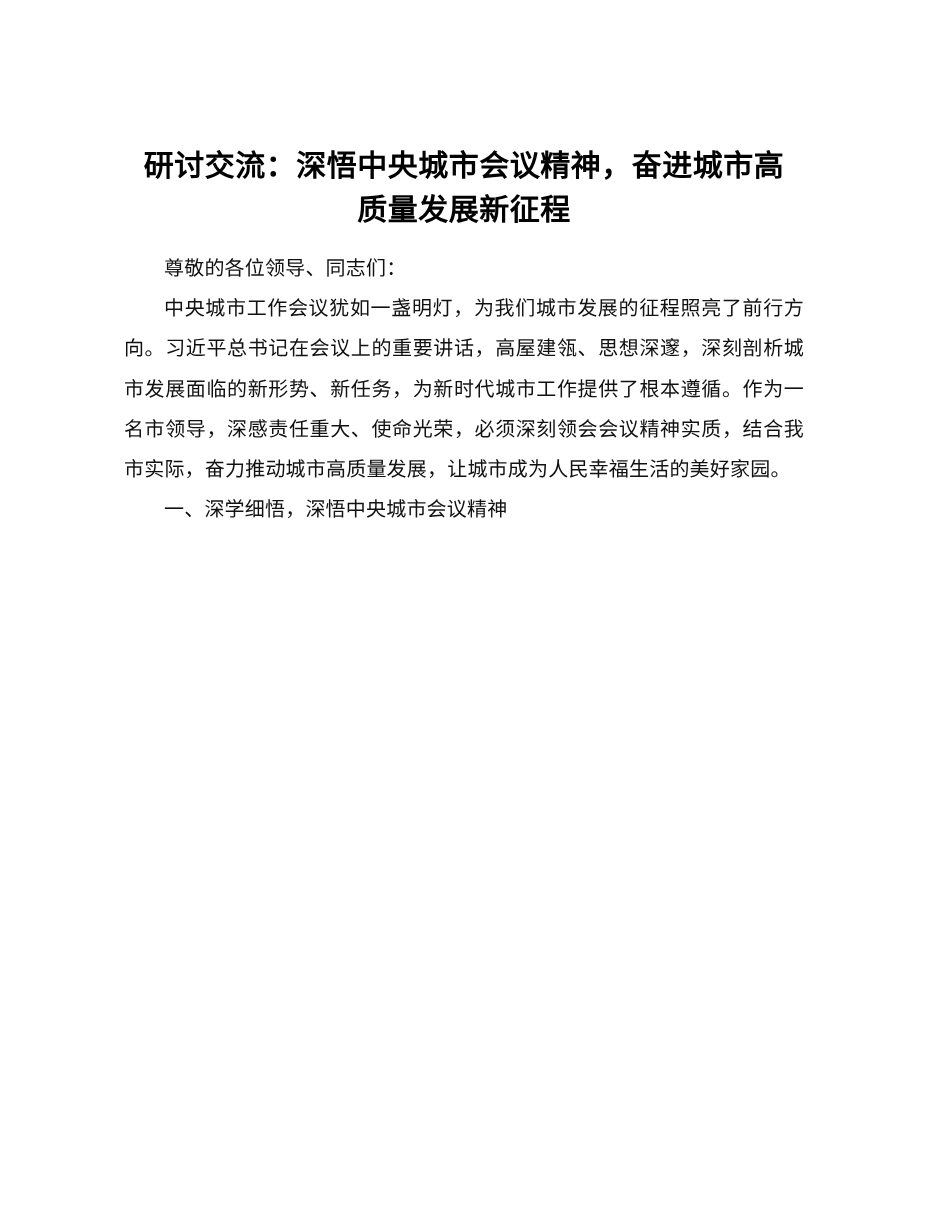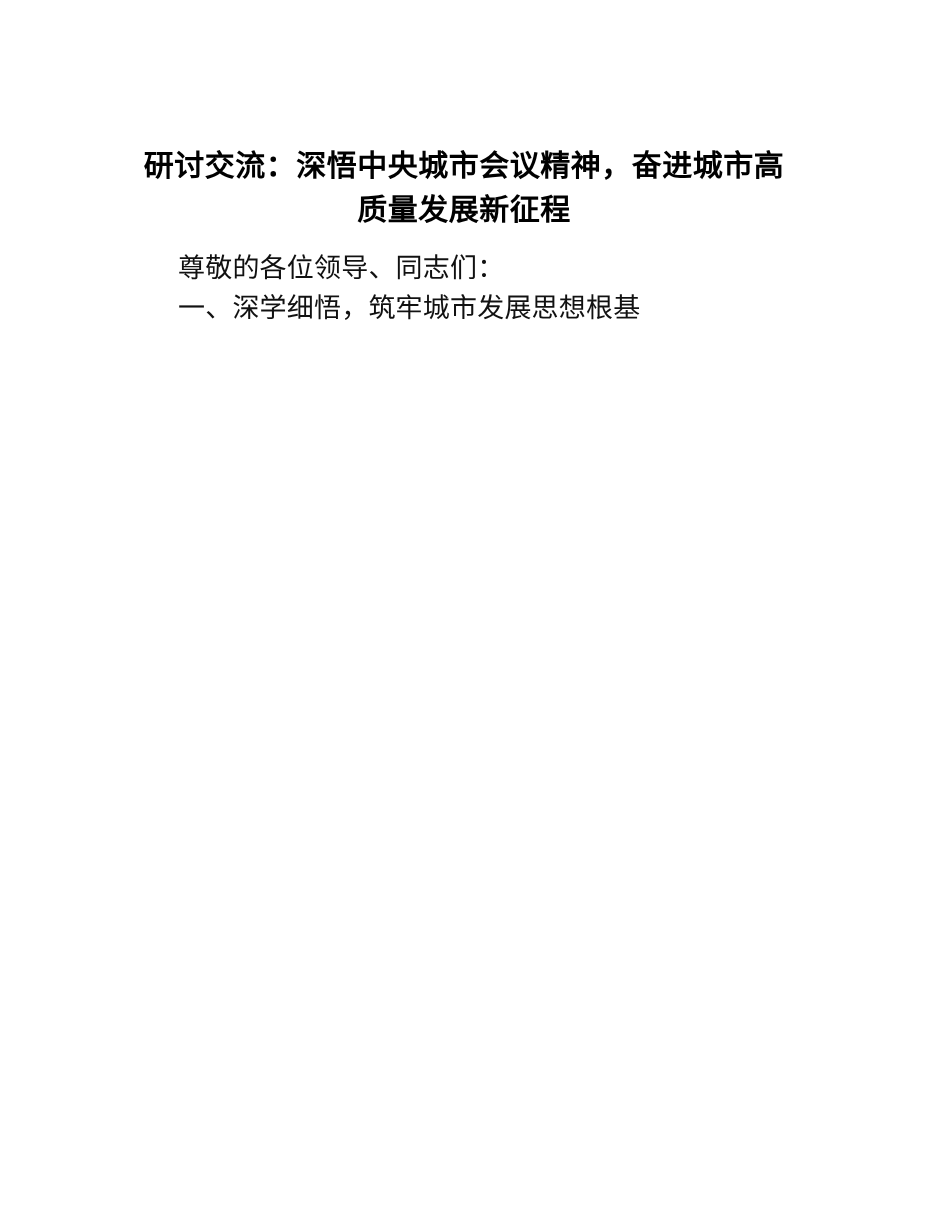--- a/index.html
+++ b/index.html
@@ -35,21 +35,21 @@
     line-height: 44px;
     font-weight: 600;
     text-align: center;
     letter-spacing: 0.5px;
     margin: 0 0 16px 0;
     color: #000000;
     padding: 0 6px;
   }
   .para {
     font-family: "Liberation Serif", "DejaVu Serif", serif;
-    font-size: 27px;
+    font-size: 20px;
     line-height: 40.2px;
     text-align: justify;
     text-justify: inter-character;
     text-align-last: left;
     margin: 0;
     letter-spacing: 0.2px;
     color: #111111;
   }
   .para + .para {
     margin-top: 0px;
@@ -68,19 +68,20 @@
 </head>
 <body>
 
 <div class="page">
   <div class="content">
 
     <h1 class="doc-title">研讨交流：深悟中央城市会议精神，奋进城市高质量发展新征程</h1>
 
     <p class="para salutation">尊敬的各位领导、同志们：</p>
 
+    <p class="para indent">中央城市工作会议犹如一盏明灯，为我们城市发展的征程照亮了前行方向。习近平总书记在会议上的重要讲话，高屋建瓴、思想深邃，深刻剖析城市发展面临的新形势、新任务，为新时代城市工作提供了根本遵循。作为一名市领导，深感责任重大、使命光荣，必须深刻领会会议精神实质，结合我市实际，奋力推动城市高质量发展，让城市成为人民幸福生活的美好家园。</p>
 
-    <p class="para section-heading">一、深学细悟，筑牢城市发展思想根基</p>
+    <p class="para section-heading">一、深学细悟，深悟中央城市会议精神</p>
 
 
 
   </div>
 </div>
 
 </body></html>

